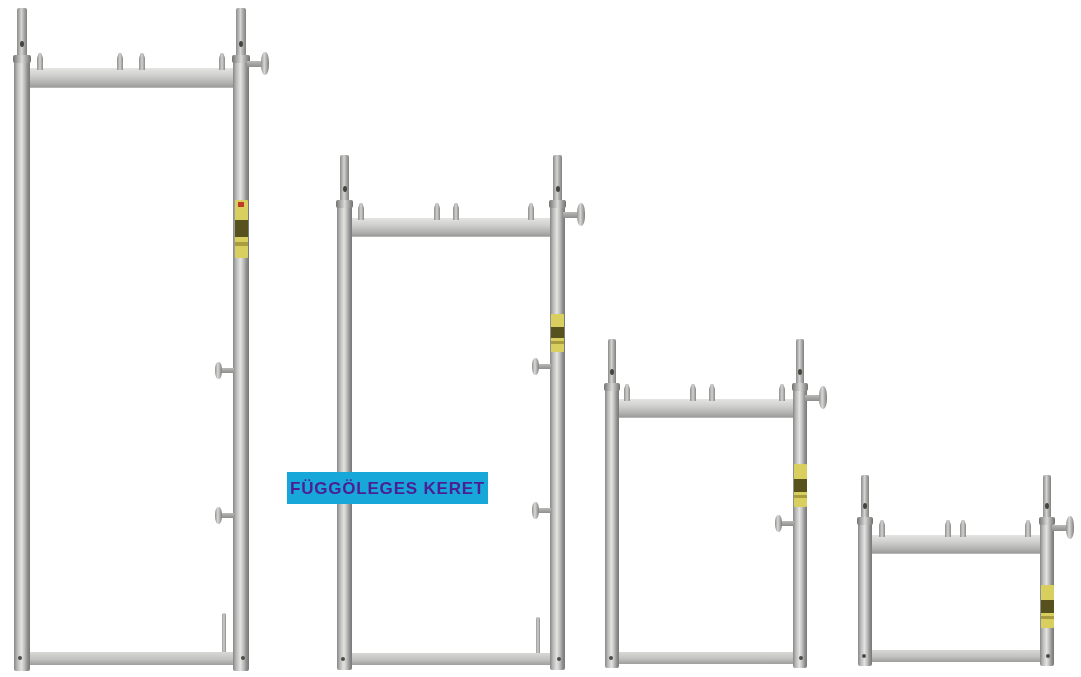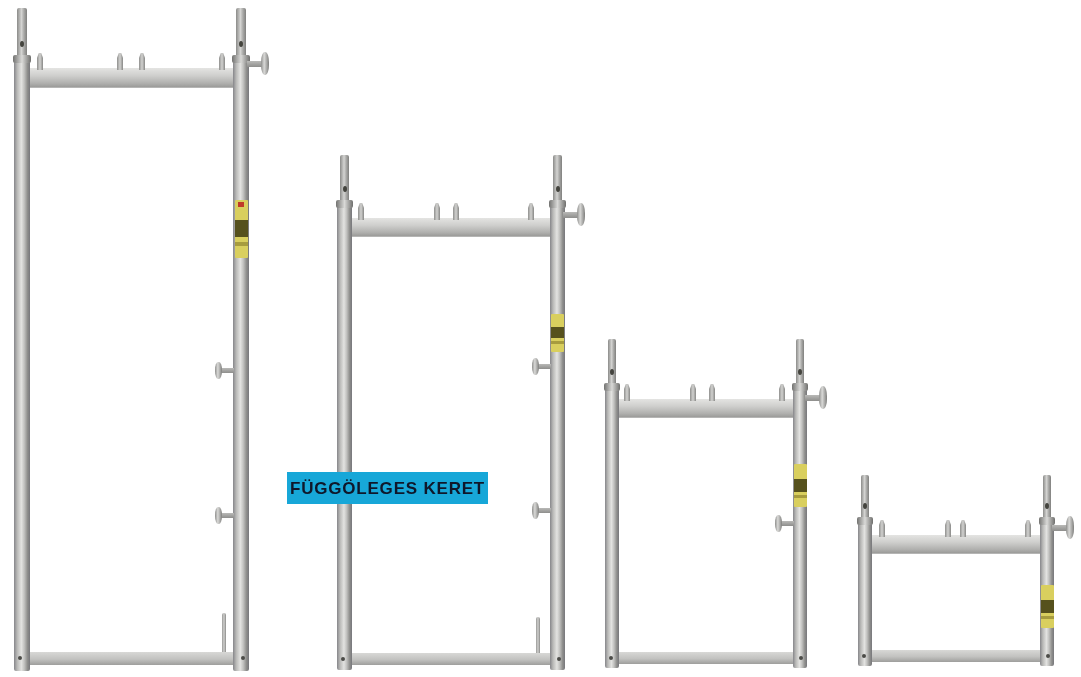--- a/index.html
+++ b/index.html
@@ -228,16 +228,16 @@
       <div class="spigot" style="left: 1043px; top: 475px; width: 8px; height: 44px;"></div>
       <div class="collar" style="left: 1039px; top: 517px; width: 16px; height: 8px;"></div>
       <div class="hole" style="left: 1045px; top: 503px;"></div>
       <div class="knob-stem" style="left: 1052px; top: 525px; width: 16px; height: 6px;"></div>
       <div class="knob-cap" style="left: 1066px; top: 516px; width: 8px; height: 23px;"></div>
       <div class="sticker" style="left: 1040.5px; top: 585px; width: 13px; height: 43px;">
         <div class="band"></div>
         <div class="band2"></div>
       </div>
     </div>
-  <div class="badge" id="caption-badge" style="background: rgb(23, 167, 216); color: #0f172a;">
+  <div class="badge" id="caption-badge" style="background: rgb(23, 167, 216); color: #4c1d95;">
     <span>FÜGGÖLEGES KERET</span>
   </div>
 </div>
 
 </body></html>

